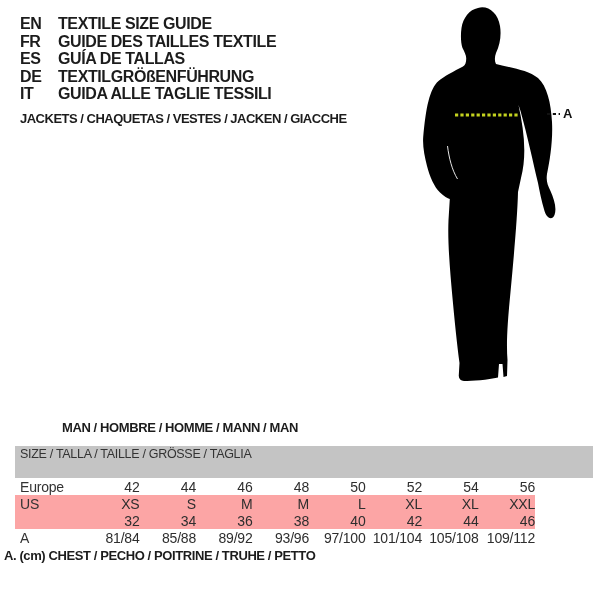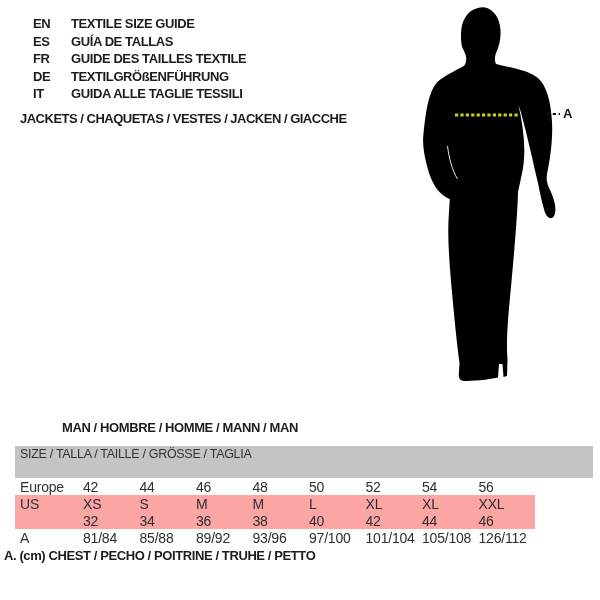--- a/index.html
+++ b/index.html
@@ -3,21 +3,21 @@
 <meta charset="utf-8">
 <style>
   * { margin:0; padding:0; box-sizing:border-box; }
   html,body { width:600px; height:600px; background:#ffffff; overflow:hidden;
               font-family:"Liberation Sans", sans-serif; color:#1c1c1c; }
   .page { position:relative; width:600px; height:600px; background:#fff; }
 
   
   .lang-block { position:absolute; left:20px; top:15px; }
   .lang-row { display:flex; height:17.5px; line-height:17.5px;
-              font-weight:bold; font-size:13px; letter-spacing:-0.4px;margin-left:13px; }
+              font-weight:bold; font-size:16px; letter-spacing:-0.4px; }
   .lang-code { width:38px; }
   .lang-name { }
 
   
   .cat-block { position:absolute; left:20px; top:110px; }
   .cat-line { height:17.5px; line-height:17.5px; font-weight:bold;
               font-size:13px; letter-spacing:-0.5px; }
 
   
   .figure { position:absolute; left:400px; top:0; width:200px; height:400px; }
@@ -29,47 +29,47 @@
   .section-title { position:absolute; left:18px; top:420px; font-weight:bold;
                    font-size:13px; letter-spacing:-0.4px;margin-left:44px; }
 
   
   .size-table-wrap { position:absolute; left:15px; top:446px; width:578px; }
   .size-table-header { height:32px; line-height:17px; background:#c4c4c4;
                        color:#333; font-size:12.5px; padding-left:5px;
                        letter-spacing:-0.3px; }
   table.size-table { border-collapse:collapse; table-layout:fixed; width:520px;
                      font-size:14px; color:#2e2e2e; }
-  table.size-table td { height:17px; padding:0; text-align:left;
+  table.size-table td { height:17px; padding:0; text-align:right;
                         vertical-align:middle; letter-spacing:-0.2px; }
   table.size-table td.lbl { text-align:left; padding-left:5px; width:68px;
                             color:#333; }
   tr.shaded { background:#fca5a5; }
 
   
   .footnote { position:absolute; left:4px; top:548px; font-weight:bold;
               font-size:13px; letter-spacing:-0.4px; }
 </style>
 </head>
 <body>
 
 <div class="page">
 
   <div class="lang-block">
     <div class="lang-row">
       <span class="lang-code">EN</span>
       <span class="lang-name">TEXTILE SIZE GUIDE</span>
     </div>
     <div class="lang-row">
+      <span class="lang-code">FR</span>
+      <span class="lang-name">GUIDE DES TAILLES TEXTILE</span>
+    </div>
+    <div class="lang-row">
       <span class="lang-code">ES</span>
       <span class="lang-name">GUÍA DE TALLAS</span>
-    </div>
-    <div class="lang-row">
-      <span class="lang-code">FR</span>
-      <span class="lang-name">GUIDE DES TAILLES TEXTILE</span>
     </div>
     <div class="lang-row">
       <span class="lang-code">DE</span>
       <span class="lang-name">TEXTILGRÖßENFÜHRUNG</span>
     </div>
     <div class="lang-row">
       <span class="lang-code">IT</span>
       <span class="lang-name">GUIDA ALLE TAGLIE TESSILI</span>
     </div>
   </div>
@@ -178,21 +178,21 @@
         </tr>
         <tr>
           <td class="lbl">A</td>
           <td>81/84</td>
           <td>85/88</td>
           <td>89/92</td>
           <td>93/96</td>
           <td>97/100</td>
           <td>101/104</td>
           <td>105/108</td>
-          <td>126/112</td>
+          <td>109/112</td>
         </tr>
       </tbody>
     </table>
   </div>
 
   <div class="footnote">A. (cm) CHEST / PECHO / POITRINE / TRUHE / PETTO</div>
 
 </div>
 
 </body></html>

